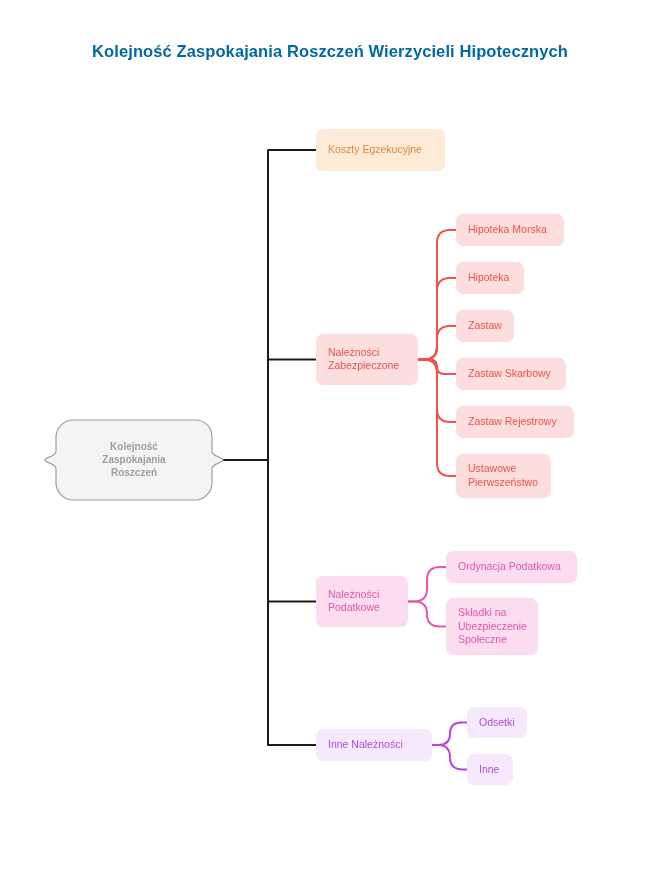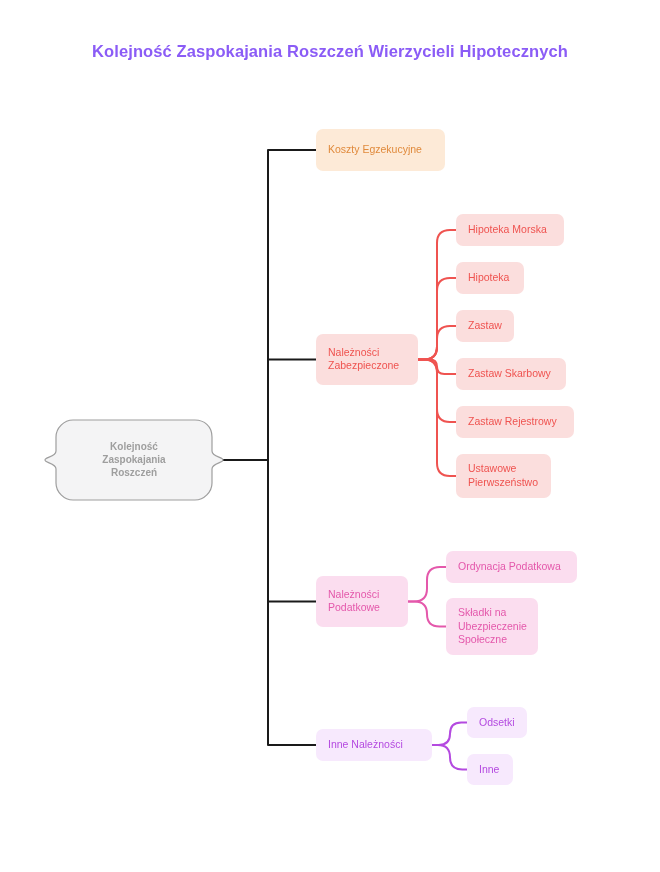--- a/index.html
+++ b/index.html
@@ -21,21 +21,21 @@
     background: #ffffff;
   }
   #diagram-title {
     position: absolute;
     left: 0;
     top: 42px;
     width: 660px;
     text-align: center;
     font-size: 16.5px;
     font-weight: bold;
-    color: #8b5cf6;
+    color: #0369a1;
     letter-spacing: 0.1px;
   }
   #mindmap-svg {
     position: absolute;
     left: 0;
     top: 0;
   }
   .node-label {
     font-family: "Liberation Sans", sans-serif;
     font-size: 10.5px;

